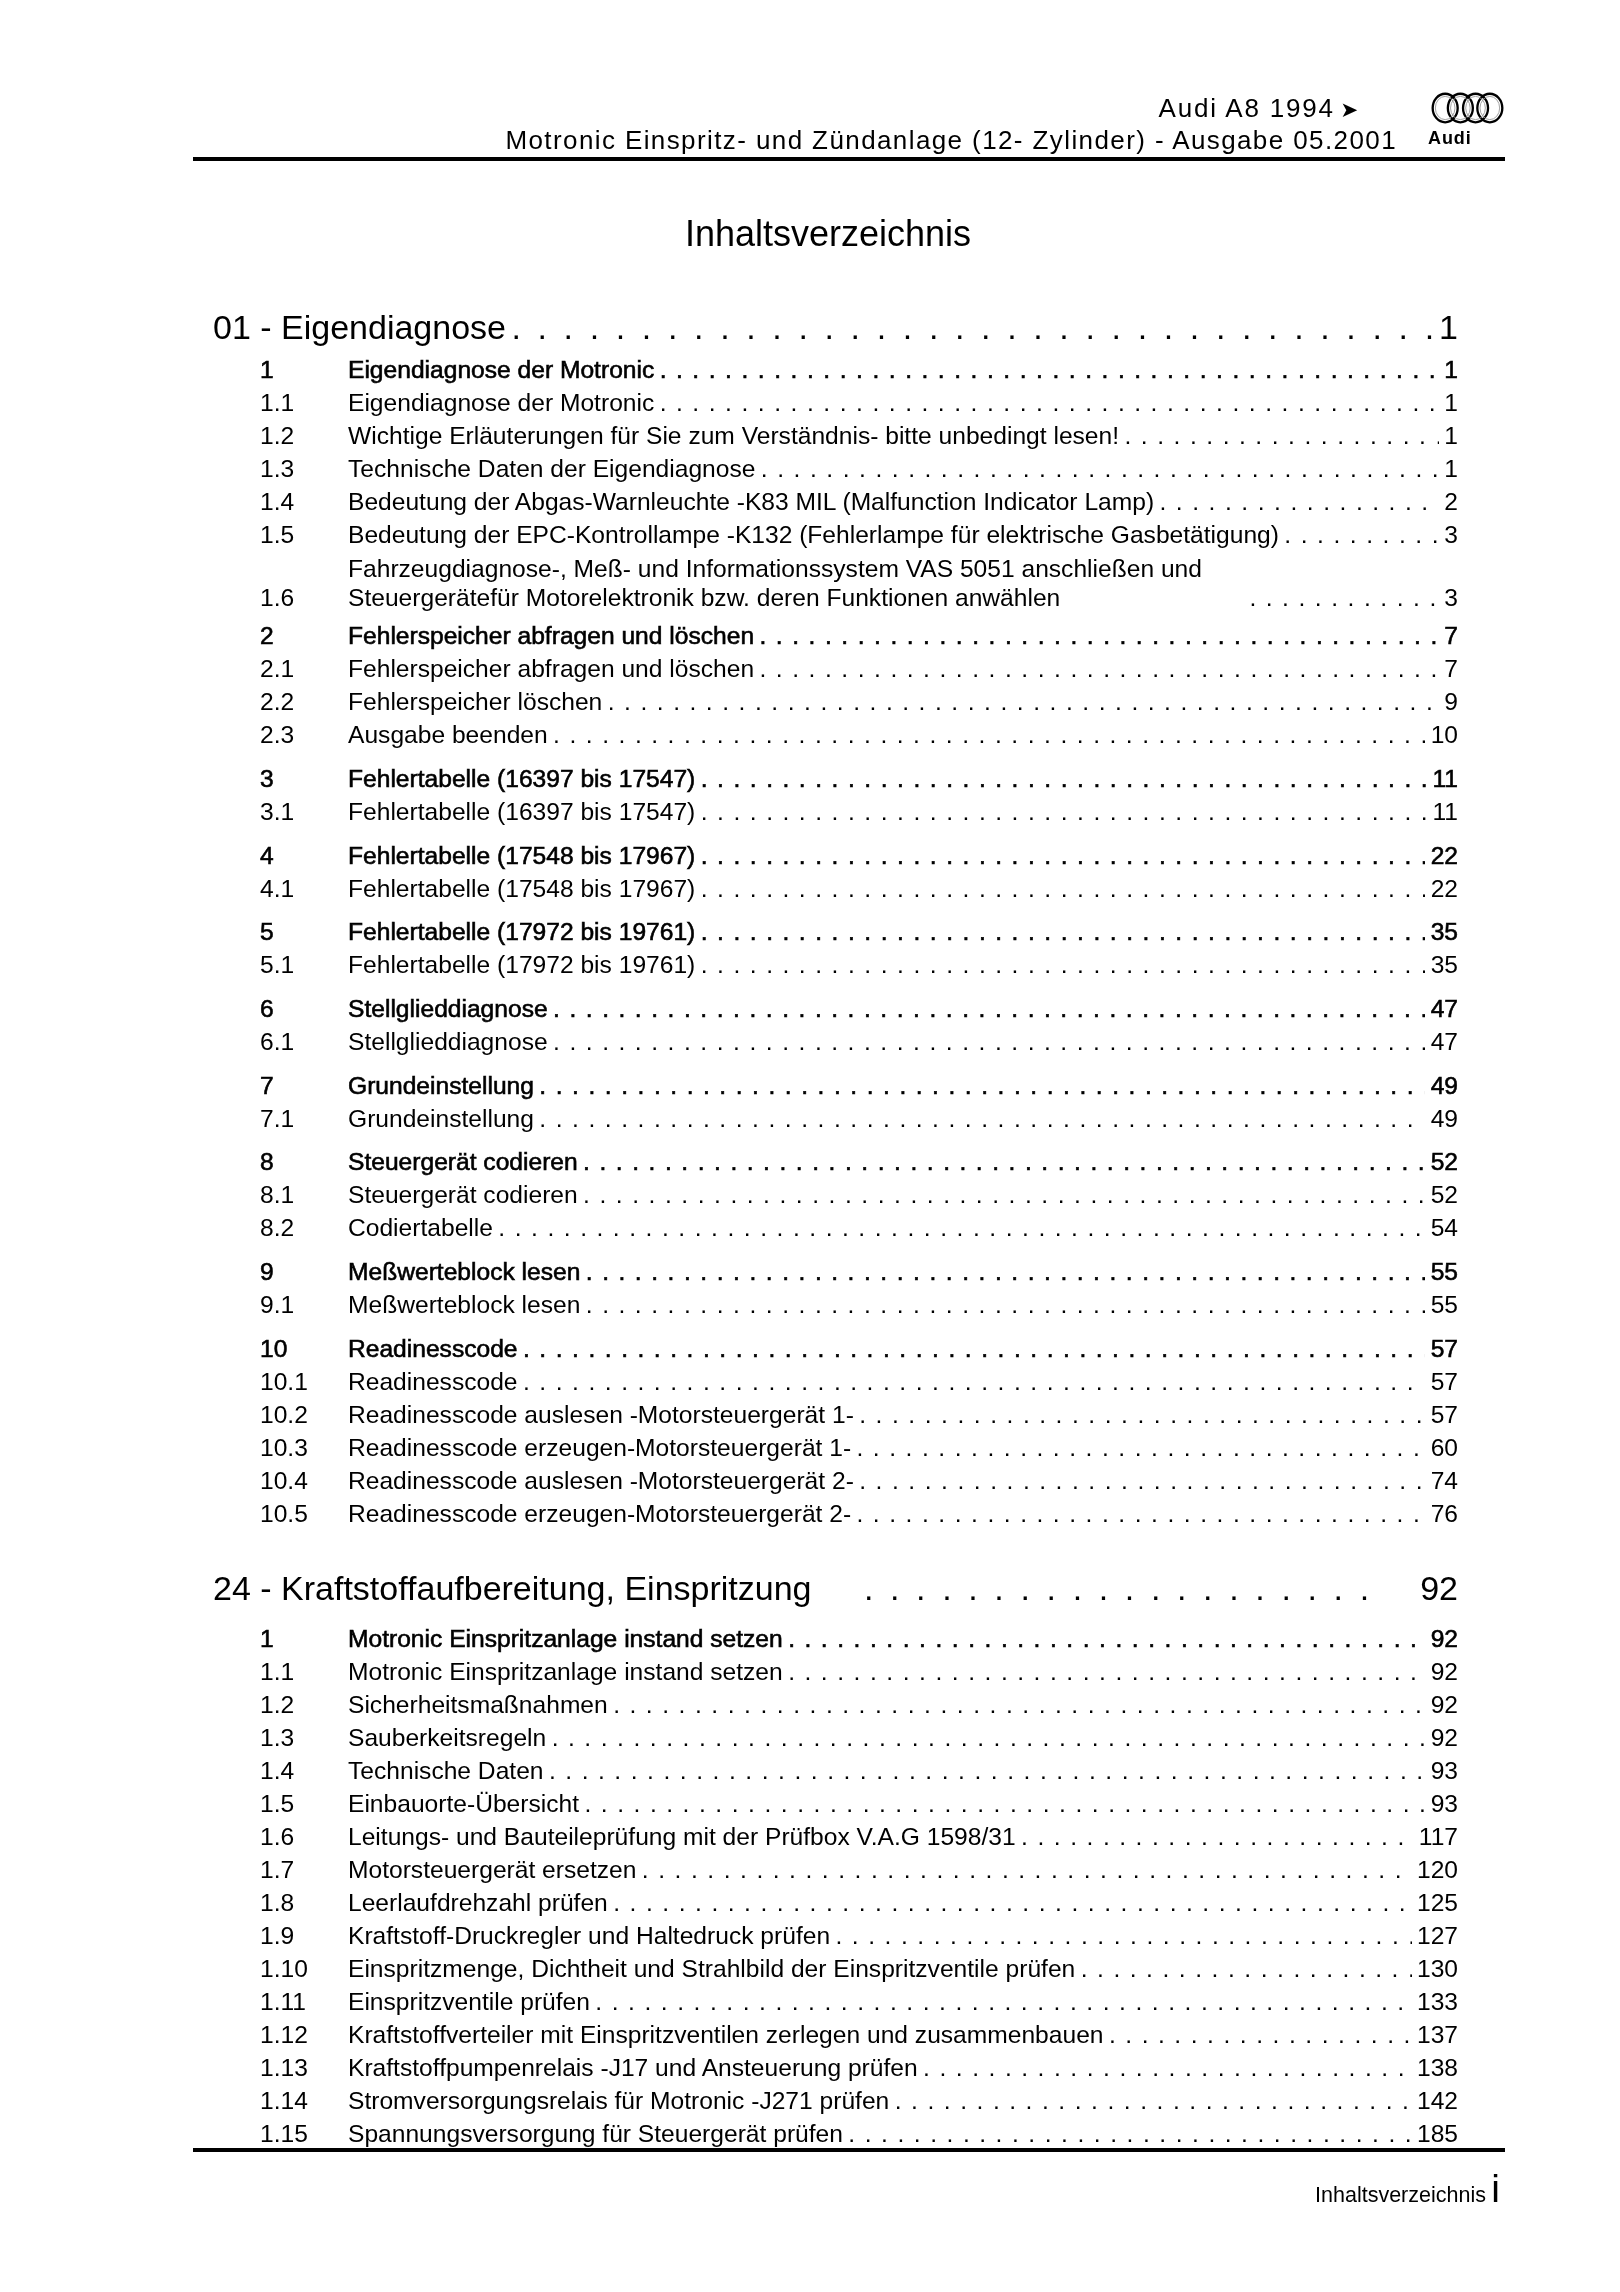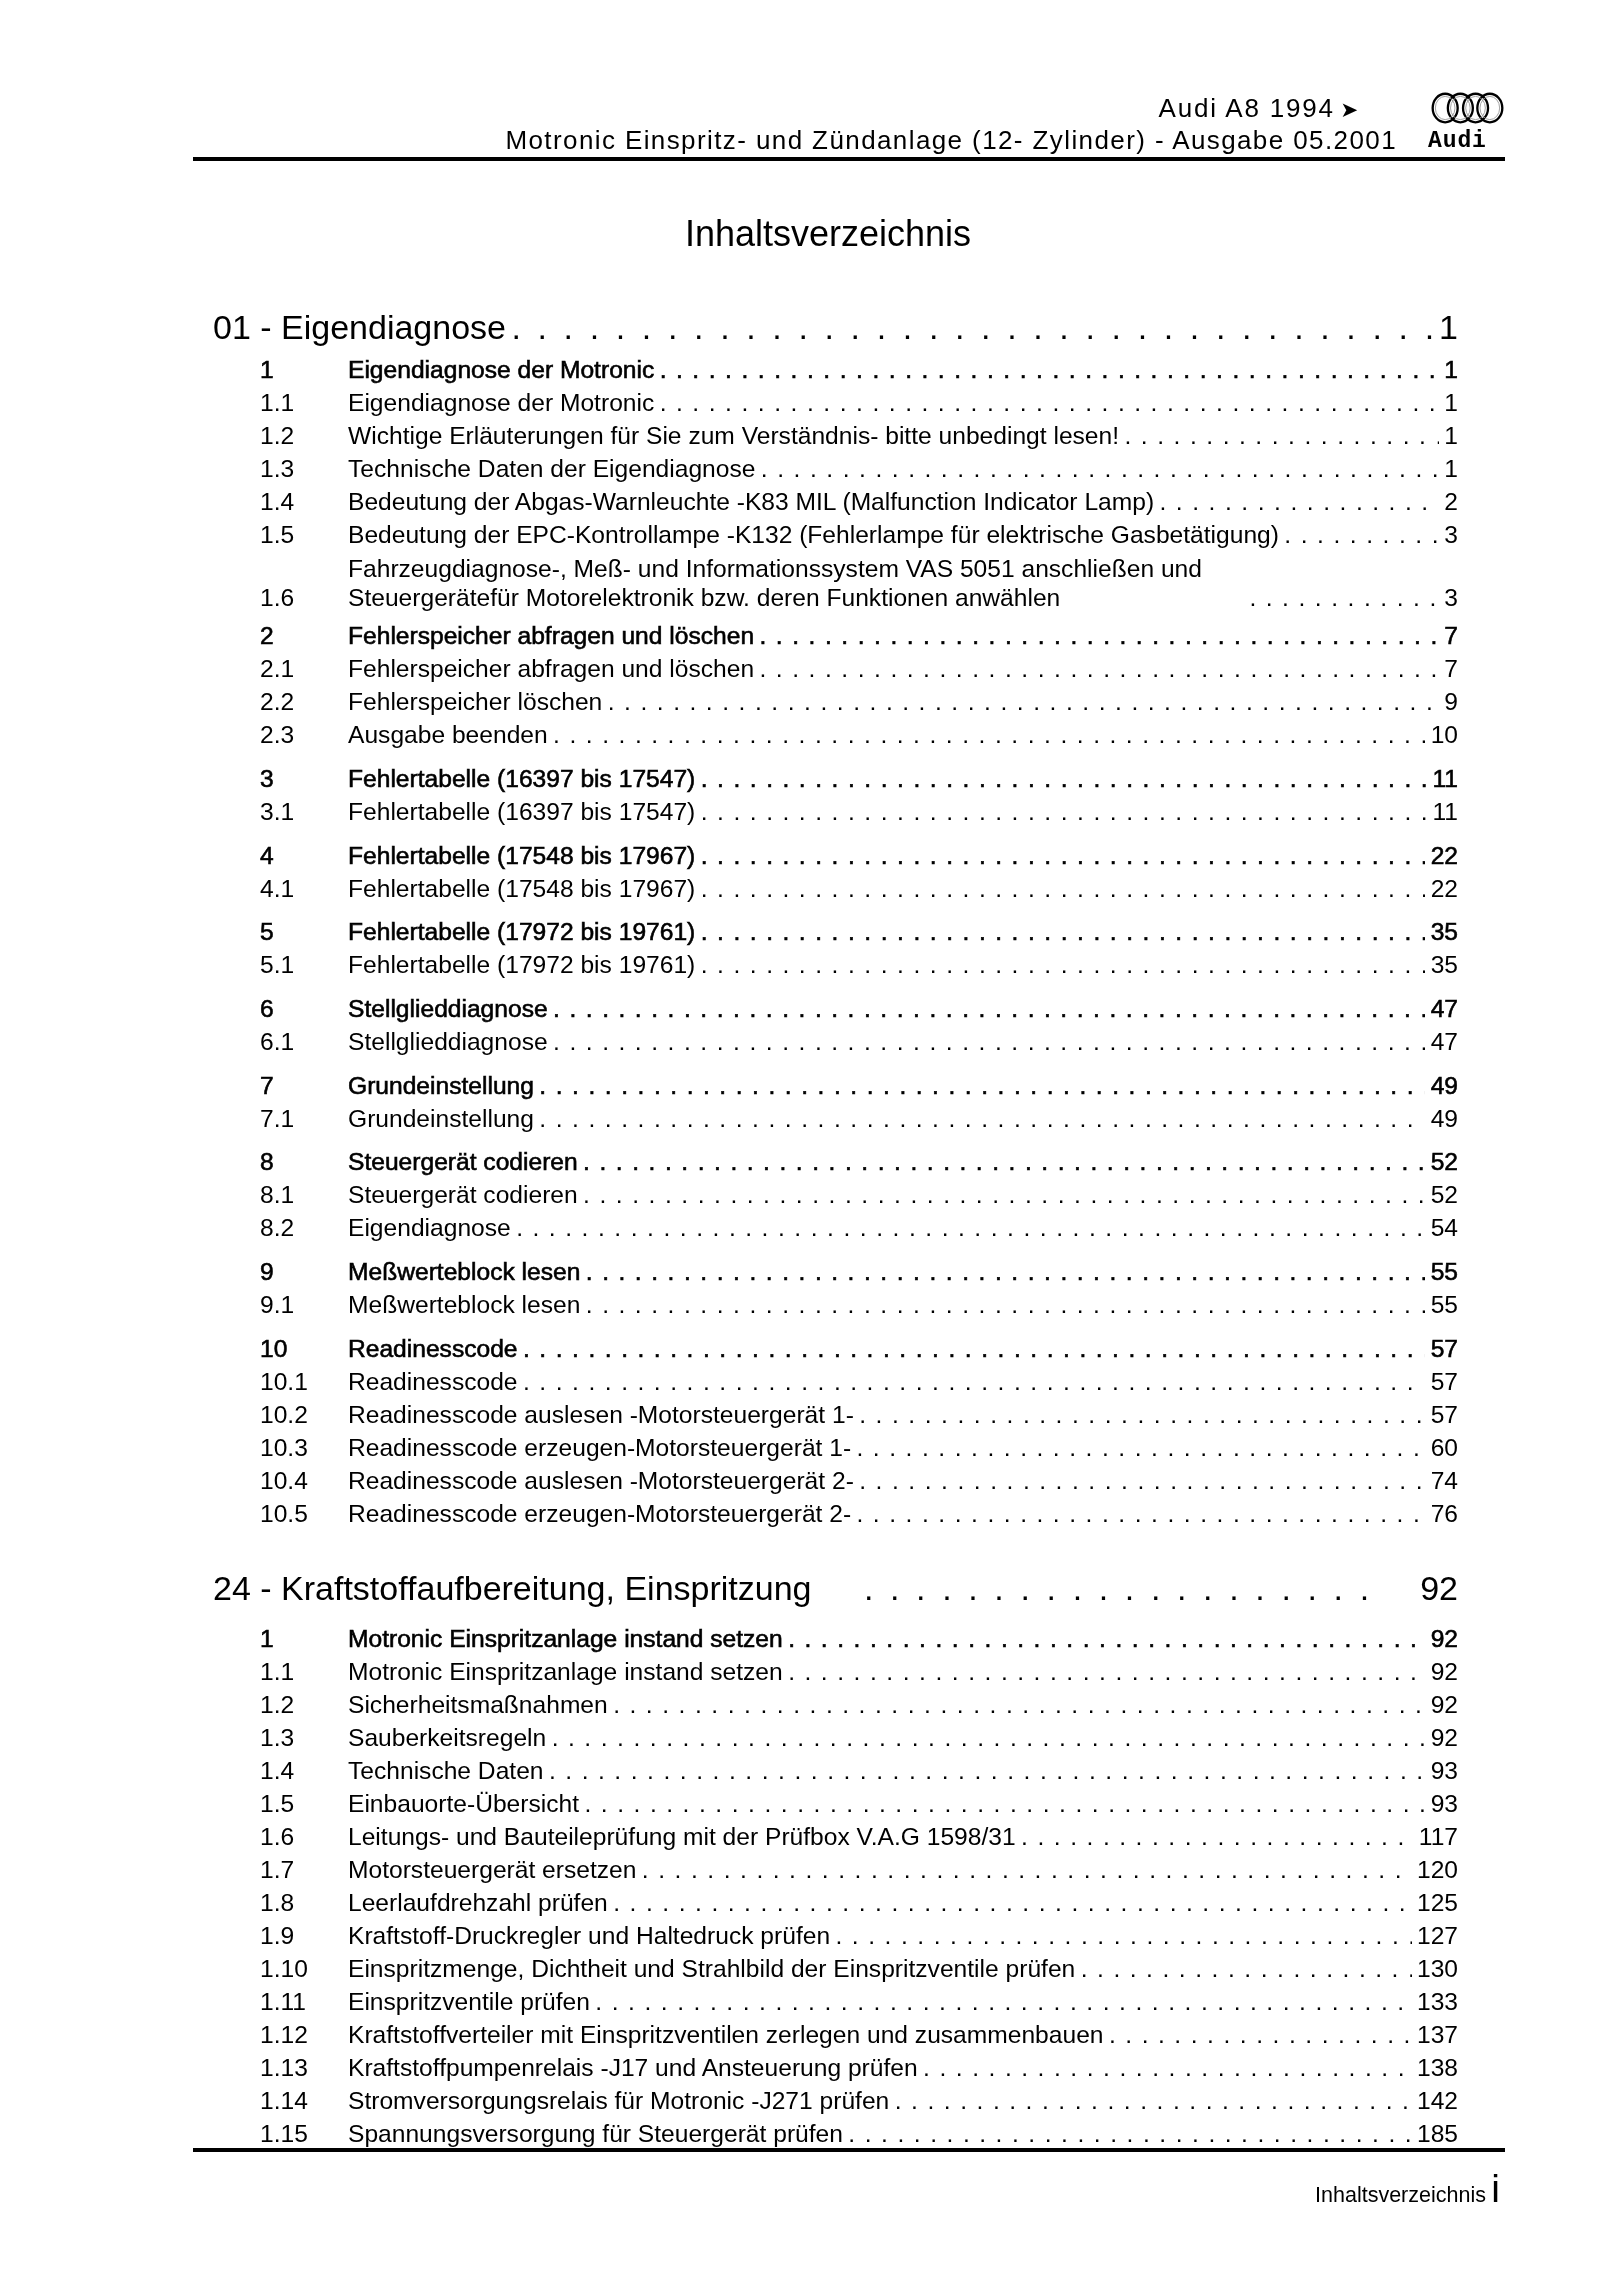--- a/index.html
+++ b/index.html
@@ -2,21 +2,21 @@
 <html style="font-size:14.3px"><head>
 <meta charset="utf-8">
 <style>
   html, body { margin: 0; padding: 0; background: #ffffff; }
   body { width: 1620px; height: 2293px; position: relative; overflow: hidden;
          font-family: "Liberation Sans", sans-serif; color: #000; }
   .hdr-line1 { position: absolute; right: 260px; top: 93px; font-size: 26px; letter-spacing: 1.8px; white-space: nowrap; }
   .hdr-arrow { display: inline-block; margin-left: 5.4px; font-size: 21.5px; }
   .hdr-line2 { position: absolute; right: 223px; top: 125px; font-size: 26px; letter-spacing: 1.4px; white-space: nowrap; margin-left: 20px; }
   .logo { position: absolute; left: 1430px; top: 91px; width: 75px; height: 34px; }
-  .logo-word { position: absolute; left: 1428px; top: 128px; font-size: 23px; font-weight: bold; letter-spacing: 0.9px; font-family: Liberation Mono, monospace; }
+  .logo-word { position: absolute; left: 1428px; top: 128px; font-size: 18px; font-weight: bold; letter-spacing: 0.9px; font-family: Liberation Sans, sans-serif; }
   .rule-top { position: absolute; left: 193px; top: 157px; width: 1312px; height: 3.6px; background: #000; }
   .title { position: absolute; left: 0; right: 0; top: 213px; text-align: center; font-size: 36px; padding-left: 36px; }
   .toc { position: absolute; left: 193px; top: 304px; width: 1265px; }
   .row { display: flex; align-items: baseline; white-space: nowrap; height: 33px; font-size: 24.6px; }
   .row.chapter { font-size: 34px; height: 48px; margin-top: 3.6px; margin-left: 20px; }
   .row.chapter.second { margin-top: 36px; height: 56px; gap: 47px; }
   .row.level1 { font-weight: normal; margin-top: 10.7px; -webkit-text-stroke: 0.6px #000; }
   .row.first-in-chapter { margin-top: 0; }
   .row.wrap { height: auto; align-items: flex-end; }
   .num { width: 155px; padding-left: 67px; flex: none; box-sizing: border-box; }
@@ -197,21 +197,21 @@
       <span class="page">52</span>
     </div>
     <div class="row level2">
       <span class="num">8.1</span>
       <span class="text">Steuergerät codieren</span>
       <span class="dots"></span>
       <span class="page">52</span>
     </div>
     <div class="row level2">
       <span class="num">8.2</span>
-      <span class="text">Eigendiagnose</span>
+      <span class="text">Codiertabelle</span>
       <span class="dots"></span>
       <span class="page">54</span>
     </div>
     <div class="row level1">
       <span class="num">9</span>
       <span class="text">Meßwerteblock lesen</span>
       <span class="dots"></span>
       <span class="page">55</span>
     </div>
     <div class="row level2">

